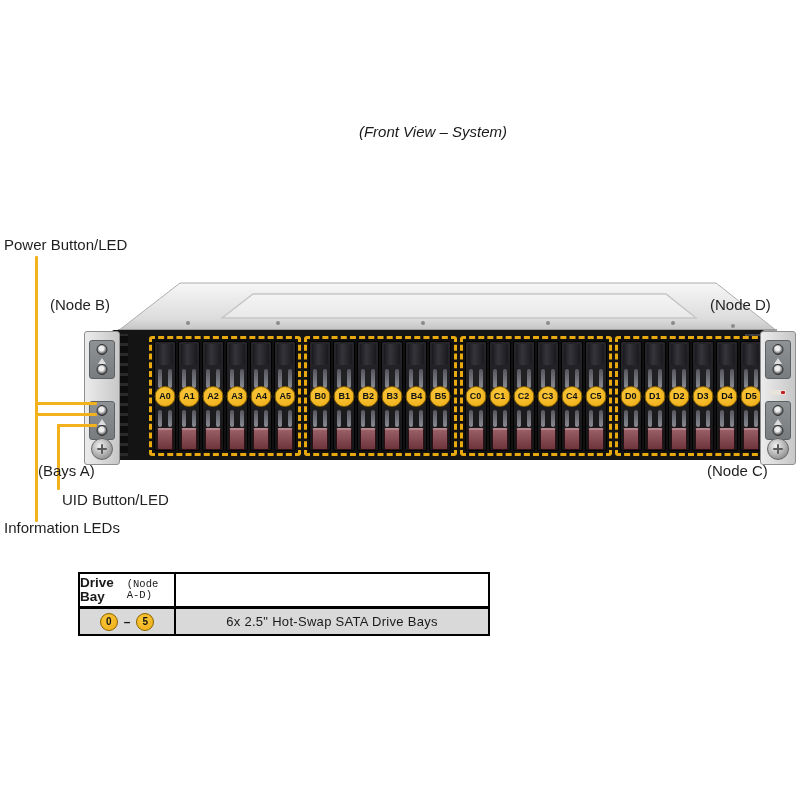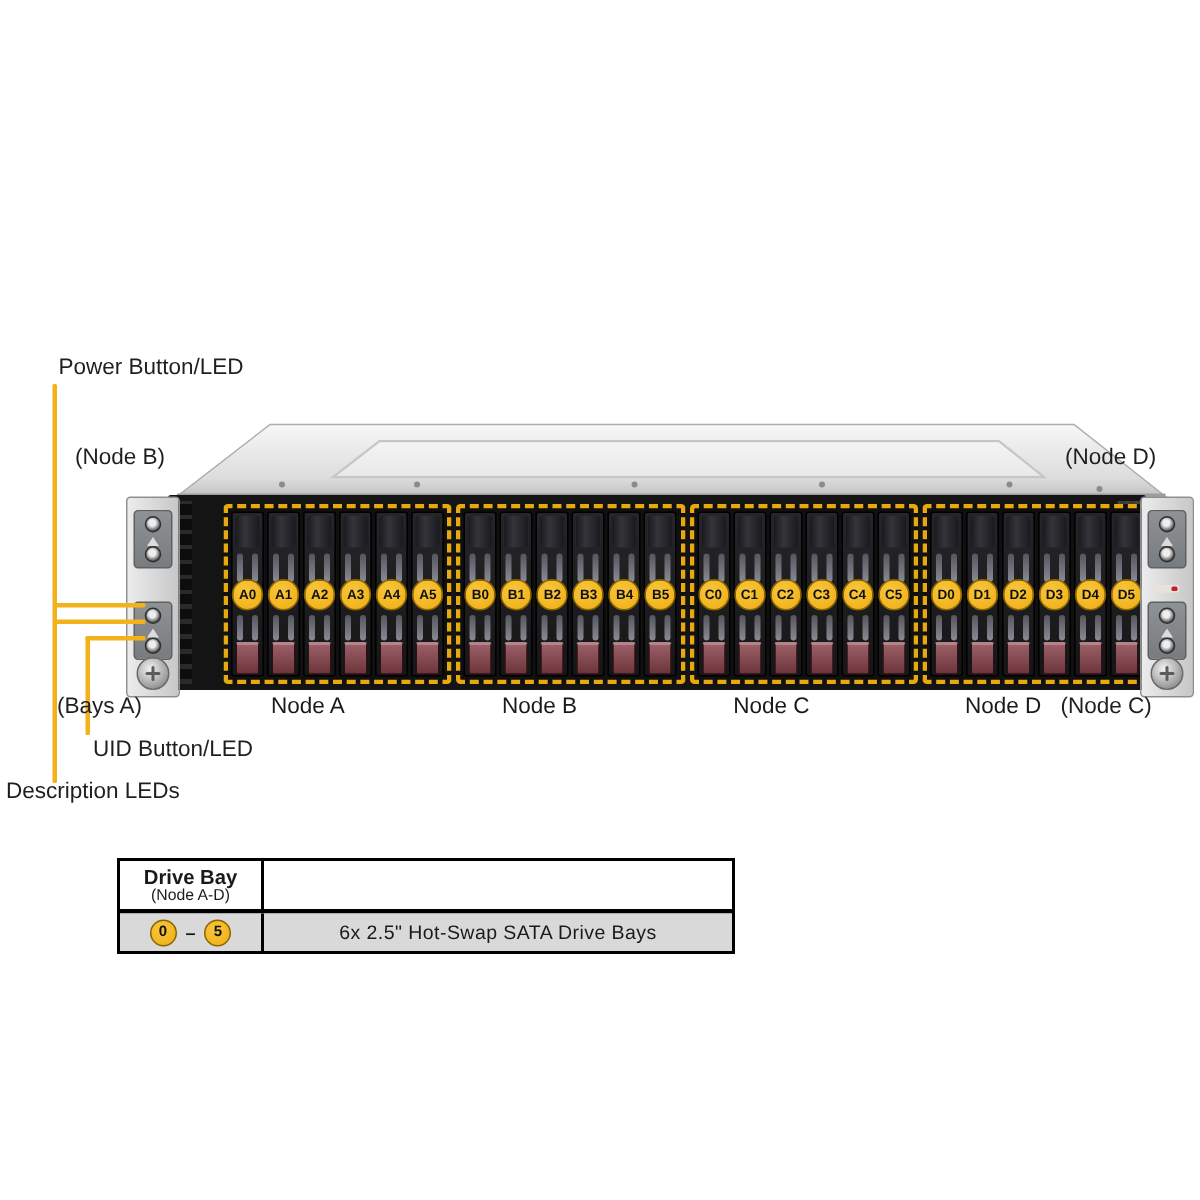--- a/index.html
+++ b/index.html
@@ -69,44 +69,45 @@
 
   
   #node-labels-row{left:128px;top:462px;width:618px;display:flex;}
   .node-label{flex:1;text-align:center;font-size:15px;}
 
   
   #label-node-b{left:50px;top:296px;width:100px;}
   #label-node-d{left:710px;top:296px;width:100px;}
   #label-node-a{left:38px;top:462px;width:100px;}
   #label-node-c{left:707px;top:462px;width:100px;}
-  #label-power{left:4px;top:236px;margin-left:35px;}
+  #label-power{left:4px;top:236px;}
   #label-uid{left:47px;top:491px;margin-left:15px;}
   #label-info{left:4px;top:519px;}
 
   
   #bay-table{left:78px;top:572px;width:408px;border:2px solid #000;background:#fff;border-collapse:collapse;}
   #bay-table .hdr-row{display:flex;height:32px;border-bottom:3px solid #000;}
   #bay-table .data-row{display:flex;height:25px;background:#D9D9D9;}
-  #bay-table .c1{width:94px;border-right:2px solid #000;display:flex;flex-direction:column;
+  #bay-table .c1{width:94px;border-right:2px solid #000;display:flex;flex-direction:row;
      align-items:center;justify-content:center;}
   #bay-table .c2{flex:1;display:flex;align-items:center;justify-content:center;}
   .hdr-title{font-size:13.5px;font-weight:bold;line-height:14px;}
-  .hdr-sub{font-size:10.5px;line-height:11px;}
+  .hdr-sub{font-size:10.5px;line-height:11px;font-family:Liberation Mono, monospace;}
   .desc-text{font-size:13px;letter-spacing:.3px;}
   .bay-badge{display:inline-block;width:16px;height:16px;border-radius:50%;
      background:radial-gradient(circle at 40% 35%,#F8C73C,#EFAC14);border:1px solid #8a6400;
      color:#111;font-size:10px;font-weight:bold;line-height:16px;text-align:center;}
   .bay-range{display:flex;align-items:center;gap:6px;font-weight:bold;font-size:12px;}
 </style>
 </head>
 <body>
 
 <div id="canvas">
 
+  <div id="figure-title" class="abs">(Front View – System)</div>
 
   <svg id="lid" class="abs" width="660" height="50">
     <defs>
       <linearGradient id="lidGrad" x1="0" y1="0" x2="0" y2="1">
         <stop offset="0" stop-color="#f7f7f7"></stop>
           <stop offset="0.75" stop-color="#dcdcdc"></stop>
           <stop offset="1" stop-color="#c2c2c2"></stop>
       </linearGradient>
     </defs>
     <polygon points="62,1 598,1 659,49 0,49" fill="url(#lidGrad)" stroke="#adadad" stroke-width="1"></polygon>
@@ -381,33 +382,27 @@
   </div>
 
   <div class="cline" style="left:35px;top:256px;width:3px;height:266px;"></div>
   <div class="cline" style="left:36px;top:402px;width:61px;height:3px;"></div>
   <div class="cline" style="left:36px;top:413px;width:61px;height:3px;"></div>
   <div class="cline" style="left:57px;top:424px;width:40px;height:3px;"></div>
   <div class="cline" style="left:57px;top:424px;width:3px;height:66px;"></div>
 
   <div id="label-power" class="abs lbl">Power Button/LED</div>
   <div id="label-uid" class="abs lbl">UID Button/LED</div>
-  <div id="label-info" class="abs lbl">Description LEDs</div>
+  <div id="label-info" class="abs lbl">Information LEDs</div>
 
   <div id="label-node-b" class="abs lbl center">(Node B)</div>
   <div id="label-node-d" class="abs lbl center">(Node D)</div>
   <div id="label-node-a" class="abs lbl center">(Bays A)</div>
   <div id="label-node-c" class="abs lbl center">(Node C)</div>
 
-  <div id="node-labels-row" class="abs">
-      <div class="node-label">Node A</div>
-      <div class="node-label">Node B</div>
-      <div class="node-label">Node C</div>
-      <div class="node-label">Node D</div>
-    </div>
 
   <div id="bay-table" class="abs">
     <div class="hdr-row">
       <div class="c1">
         <span class="hdr-title">Drive Bay</span>
         <span class="hdr-sub">(Node A-D)</span>
       </div>
     </div>
     <div class="data-row">
       <div class="c1">

